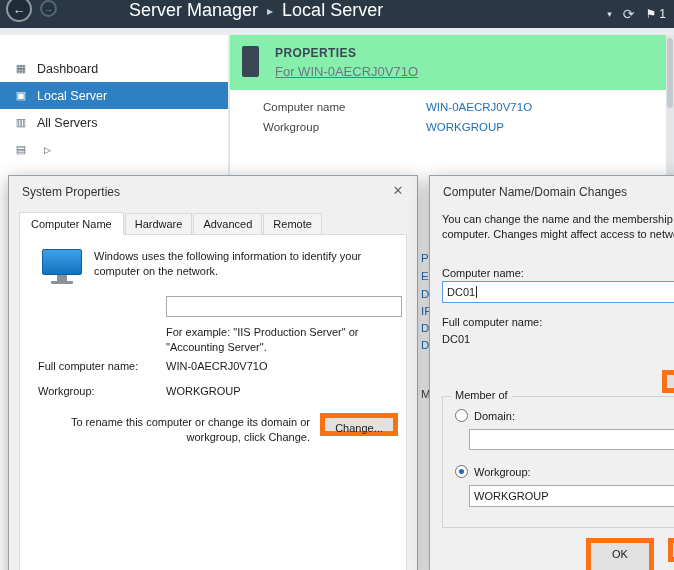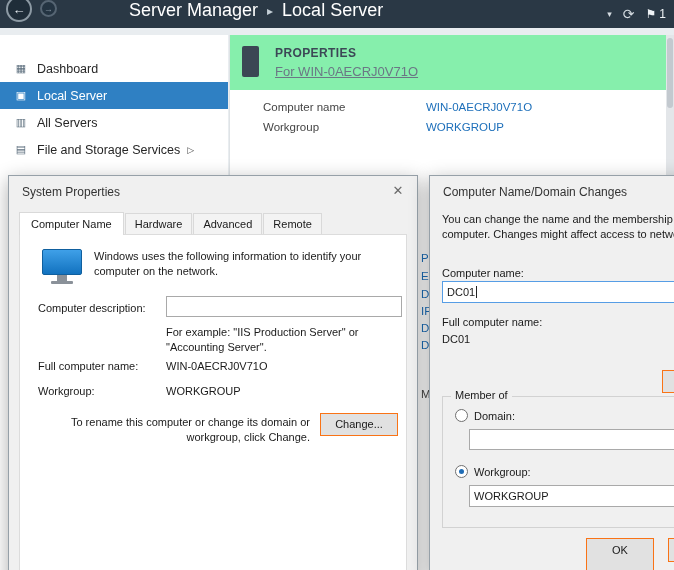--- a/index.html
+++ b/index.html
@@ -43,21 +43,21 @@
   .fm { position:absolute; left:191px; top:353px; width:12px; overflow:hidden; font-size:11.5px; color:#454545; }
   .vscroll { position:absolute; right:0; top:0; bottom:0; width:8px; background:#e3e6e9; }
   .vthumb { position:absolute; left:1px; top:3px; width:6px; height:70px; background:#c3c9cf; border-radius:3px; }
 
   
   .dlg { position:absolute; background:#f0f0f0; border:1px solid #96a0a8; box-shadow:0 5px 18px rgba(0,0,0,.32); }
   .dlg-title { position:absolute; left:13px; top:9px; font-size:12px; color:#333333; white-space:nowrap; }
   .dlg-close { position:absolute; top:4px; right:6px; width:26px; height:22px; line-height:22px; text-align:center; color:#6a6a6a; font-size:13px; }
   .txt { font-size:11px; color:#1a1a1a; line-height:1.35; }
   .tbx { position:absolute; background:#ffffff; border:1px solid #a9a9a9; height:21px; font-size:11px; line-height:19px; padding:0 4px; color:#1a1a1a; }
-  .btn { position:absolute; background:#e1e1e1; border:1px solid #f97316; font-size:11px; color:#1a1a1a; text-align:center; }
+  .btn { position:absolute; background:#e1e1e1; border:5px solid #f97316; font-size:11px; color:#1a1a1a; text-align:center; }
 
   .sysprops { left:8px; top:175px; width:410px; height:420px; z-index:10; }
   .tabs { position:absolute; left:10px; top:36px; display:flex; align-items:flex-end; z-index:3; }
   .tab { font-size:11px; padding:4px 9px; background:#f3f3f3; border:1px solid #d9d9d9; border-bottom:none; margin-right:1px; color:#1a1a1a; white-space:nowrap; }
   .tab.active { background:#ffffff; padding:5px 11px; margin-bottom:-1px; }
   .sp-panel { position:absolute; left:10px; top:58px; right:10px; height:354px; background:#ffffff; border:1px solid #dcdcdc; z-index:2; }
   .mon { position:absolute; left:20px; top:14px; width:44px; height:40px; }
   .mon-screen { position:absolute; left:2px; top:0; width:40px; height:26px; background:linear-gradient(#3fa0e8,#1272bf); border-radius:2px; border:1px solid #0f5f9e; }
   .mon-stand { position:absolute; left:17px; top:26px; width:10px; height:6px; background:#8a9199; }
   .mon-base { position:absolute; left:11px; top:32px; width:22px; height:3px; background:#8a9199; border-radius:1px; }
@@ -129,21 +129,20 @@
       <div class="sitem selected">
         <span class="sicon">▣</span>
         <span>Local Server</span>
       </div>
       <div class="sitem">
         <span class="sicon">▥</span>
         <span>All Servers</span>
       </div>
       <div class="sitem">
         <span class="sicon">▤</span>
-        <span>File and Storage Services</span>
         <span class="expander">▷</span>
       </div>
     </div>
 
     <div class="main">
       <div class="tile-head">
         <div class="tile-icon"></div>
         <div class="props-title">PROPERTIES</div>
         <div class="props-sub">For WIN-0AECRJ0V71O</div>
       </div>
@@ -175,21 +174,20 @@
       <div class="tab">Advanced</div>
       <div class="tab">Remote</div>
     </div>
     <div class="sp-panel">
       <div class="mon">
         <div class="mon-screen"></div>
         <div class="mon-stand"></div>
         <div class="mon-base"></div>
       </div>
       <div class="txt sp-intro">Windows uses the following information to identify your computer on the network.</div>
-      <div class="txt sp-desc-lbl">Computer description:</div>
       <input class="tbx sp-desc-input" value="" style="">
       <div class="txt sp-example">For example: "IIS Production Server" or "Accounting Server".</div>
       <div class="txt sp-fn-lbl">Full computer name:</div>
       <div class="txt sp-fn-val">WIN-0AECRJ0V71O</div>
       <div class="txt sp-wg-lbl">Workgroup:</div>
       <div class="txt sp-wg-val">WORKGROUP</div>
       <div class="txt sp-rename">To rename this computer or change its domain or workgroup, click Change.</div>
       <div class="btn sp-change">Change...</div>
     </div>
   </div>

